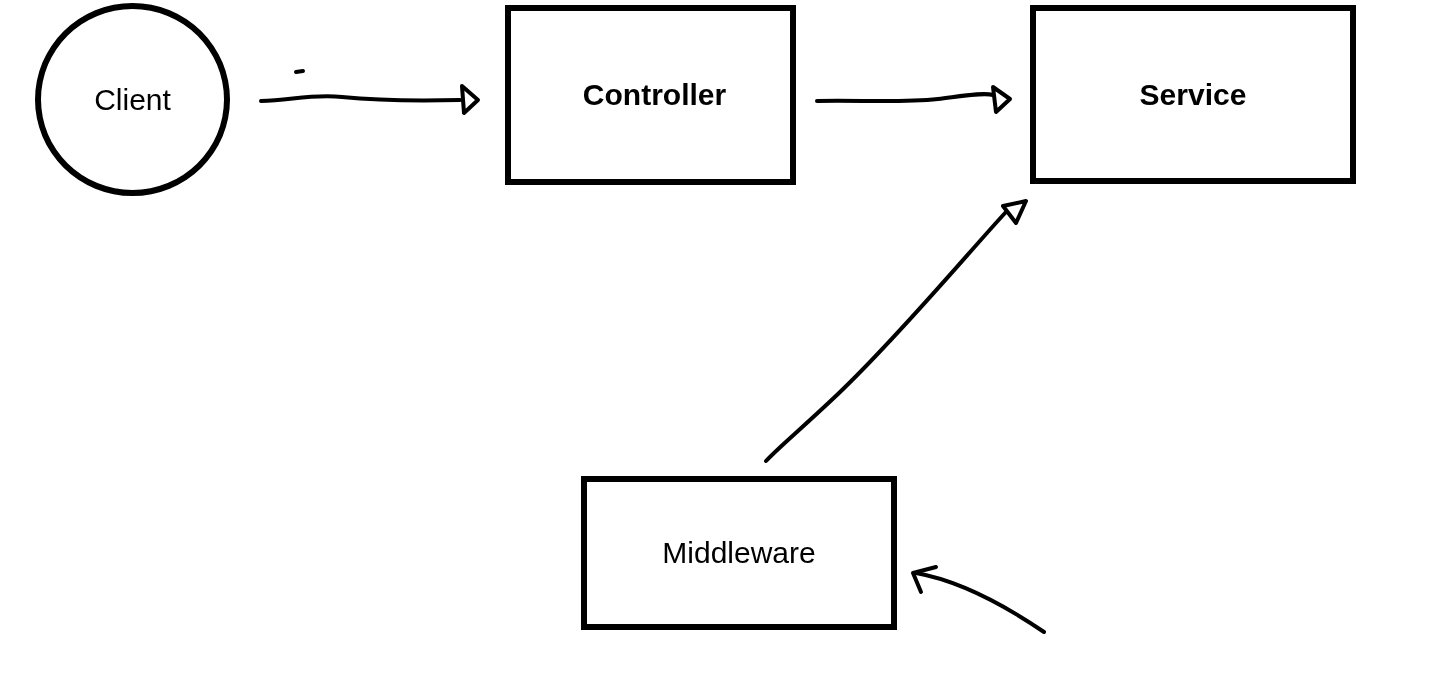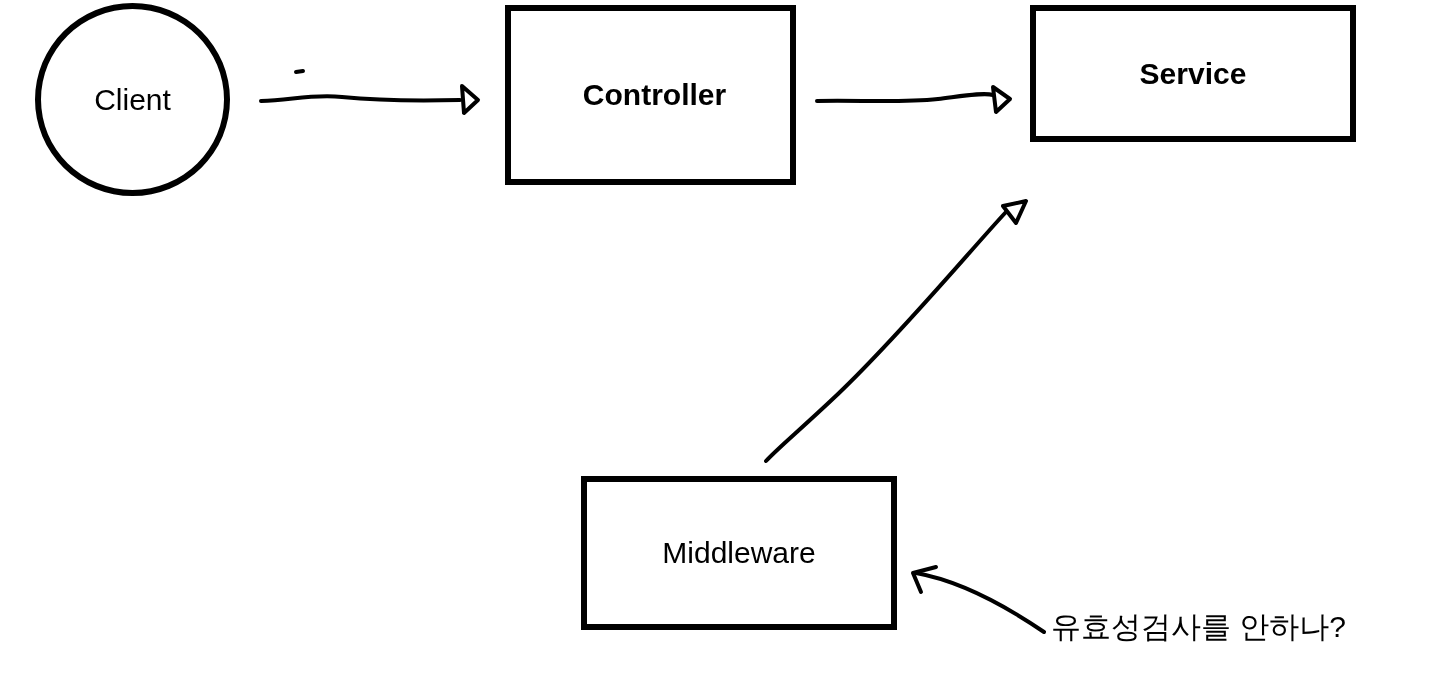--- a/index.html
+++ b/index.html
@@ -36,21 +36,21 @@
     border-radius: 50%;
   }
   #node-controller {
     left: 505px; top: 5px;
     width: 291px; height: 180px;
     font-weight: bold;
     padding-left: 8px;
   }
   #node-service {
     left: 1030px; top: 5px;
-    width: 326px; height: 137px;
+    width: 326px; height: 179px;
     font-weight: bold;
   }
   #node-middleware {
     left: 581px; top: 476px;
     width: 316px; height: 154px;
   }
   #annotation-text {
     position: absolute;
     left: 1051px; top: 607px;
     font-size: 30px;
@@ -92,15 +92,14 @@
   </div>
 
   <div class="node" id="node-service">
     <span>Service</span>
   </div>
 
   <div class="node" id="node-middleware">
     <span>Middleware</span>
   </div>
 
-  <div id="annotation-text">유효성검사를 안하나?</div>
 
 </div>
 
 </body></html>

